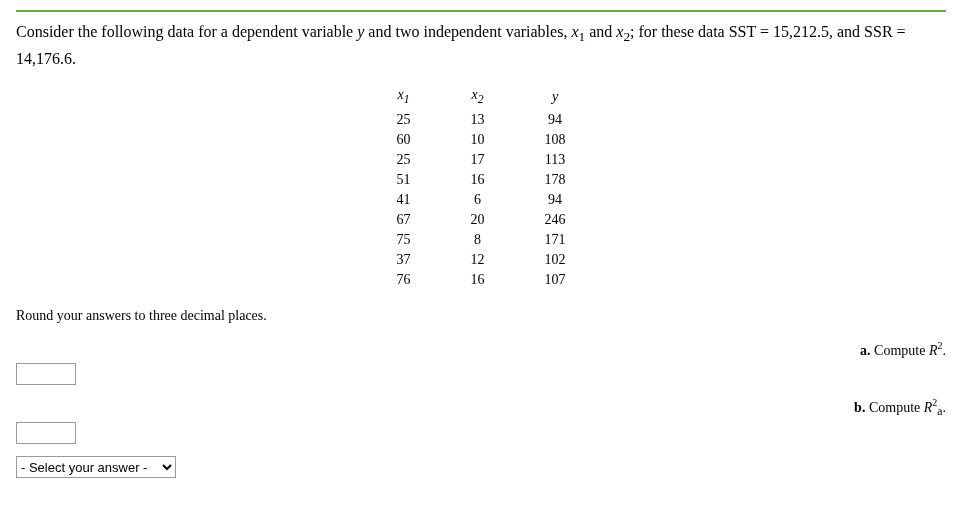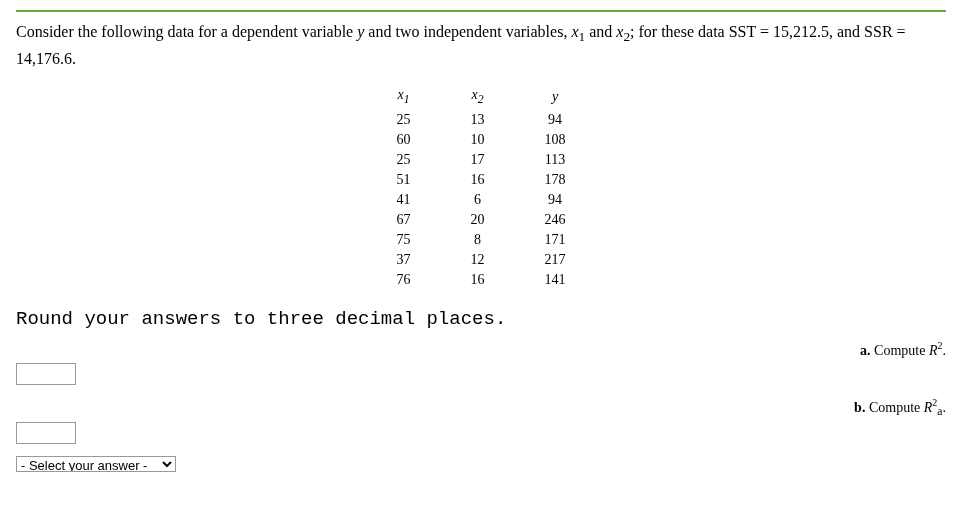--- a/index.html
+++ b/index.html
@@ -28,42 +28,41 @@
       padding: 2px 30px;
       font-size: 14px;
     }
     .data-table th {
       font-style: italic;
       font-weight: normal;
       padding-bottom: 4px;
       margin-top: 48px;
     }
     .round-note {
-      font-size: 19px;
-      margin-bottom: 10px;
-      font-family: Liberation Mono, monospace;
+      font-size: 14px;
+      margin-bottom: 16px;
     }
     .question-block {
       margin-bottom: 12px;
     }
     .question-label {
       font-size: 14px;
       margin-bottom: 4px;
       text-align: right;
     }
     .answer-input {
       width: 60px;
       height: 22px;
       border: 1px solid #999;
       font-size: 13px;
       padding: 2px 4px;
     }
     .select-answer {
       font-size: 13px;
-      height: 16px;
+      height: 22px;
       border: 1px solid #999;
       background: #fff;
       min-width: 160px;
     }
     sup {
       font-size: 10px;
     }
     .top-border {
       border-top: 2px solid #6aaa3a;
       margin-bottom: 8px;
@@ -118,26 +117,26 @@
       <td>246</td>
     </tr>
     <tr>
       <td>75</td>
       <td>8</td>
       <td>171</td>
     </tr>
     <tr>
       <td>37</td>
       <td>12</td>
-      <td>217</td>
+      <td>102</td>
     </tr>
     <tr>
       <td>76</td>
       <td>16</td>
-      <td>141</td>
+      <td>107</td>
     </tr>
   </tbody>
 </table>
 
 <p class="round-note">Round your answers to three decimal places.</p>
 
 <div class="question-block">
   <p class="question-label">
     <strong>a.</strong> Compute <span class="math-italic">R</span><sup>2</sup>.
   </p>

